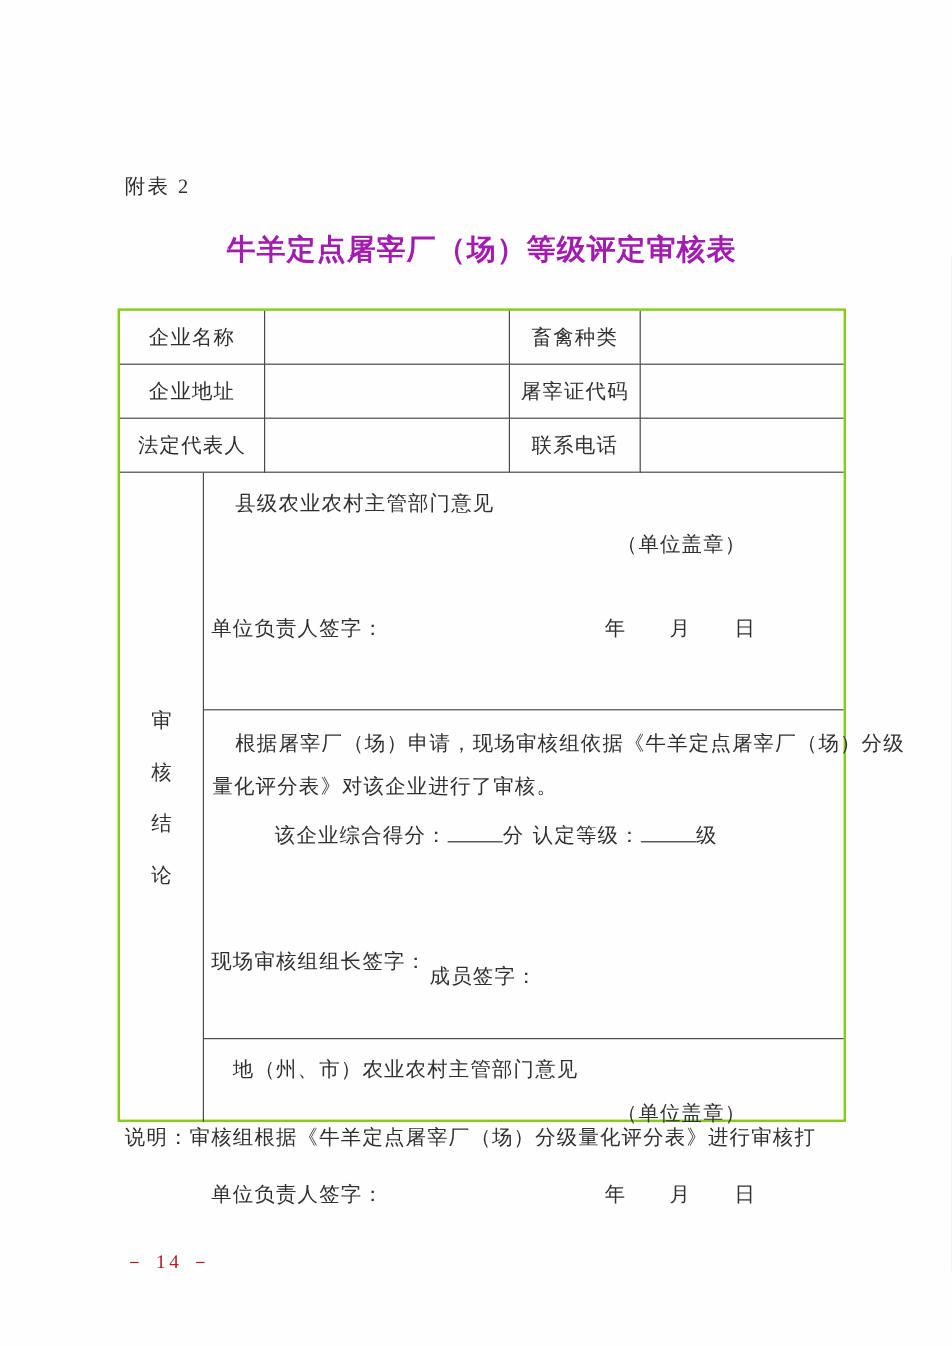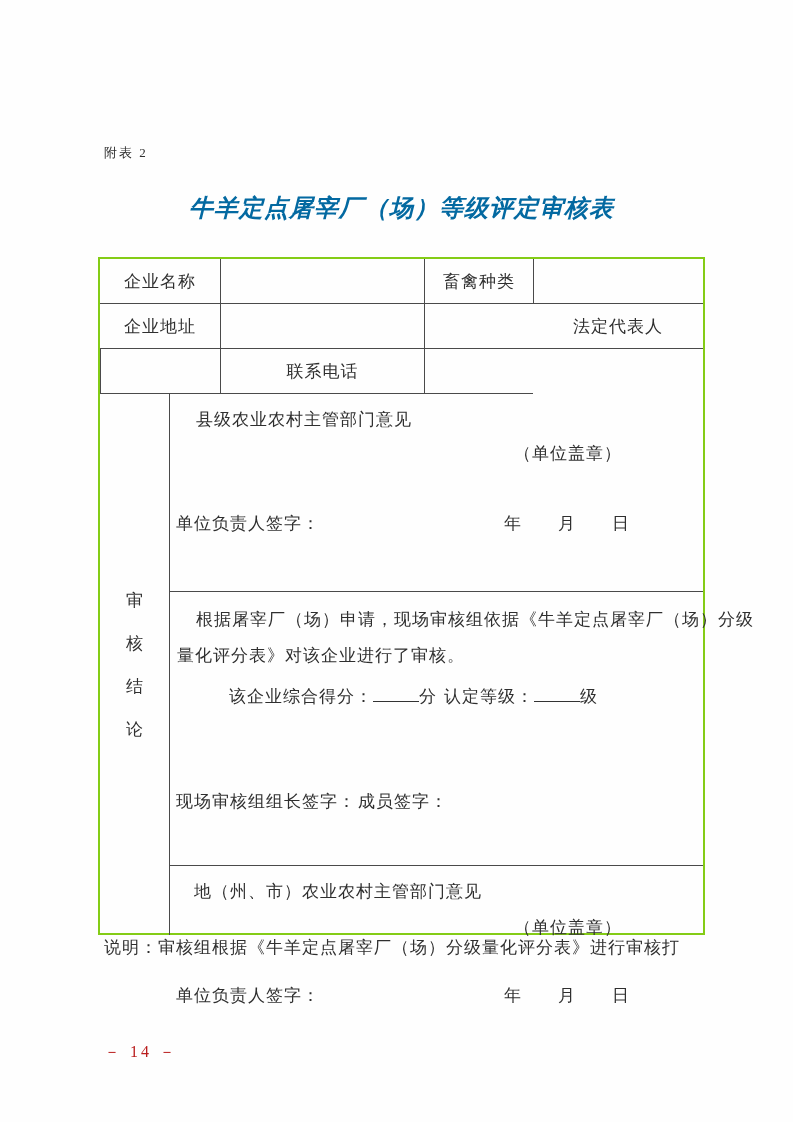--- a/index.html
+++ b/index.html
@@ -7,27 +7,26 @@
     position:relative;
     width:793px;height:1122px;
     background:#fefefe;
     margin:0 auto;
     font-family:"Liberation Serif","DejaVu Serif",serif;
     color:#2f2f2f;
     overflow:hidden;
   }
   .appendix{
     position:absolute;left:104px;top:144px;
-    font-size:13px;letter-spacing:2px;
+    font-size:17px;letter-spacing:2px;
   }
   .doc-title{
     position:absolute;left:98px;top:192px;width:607px;
     text-align:center;font-size:24px;font-weight:bold;letter-spacing:1px;
-    color:#0369a1;
-    font-style:italic;
+    color:#a21caf;
   }
   .form-table{
     position:absolute;left:98px;top:257px;width:607px;height:678px;
     border:2px solid #84cc16;box-sizing:border-box;
     font-size:17px;
   }
   .info-grid{
     display:grid;
     grid-template-columns:120px 204px 109px 1fr;
     grid-auto-rows:45px;
@@ -77,20 +76,21 @@
   <div class="form-table">
 
     <div class="info-grid">
       <div class="cell">企业名称</div>
       <div class="cell vline"></div>
       <div class="cell vline">畜禽种类</div>
       <div class="cell vline"></div>
 
       <div class="cell">企业地址</div>
       <div class="cell vline"></div>
+      <div class="cell vline">屠宰证代码</div>
       <div class="cell vline"></div>
 
       <div class="cell">法定代表人</div>
       <div class="cell vline"></div>
       <div class="cell vline">联系电话</div>
       <div class="cell vline"></div>
     </div>
 
     <div class="main">
       <div class="vcol">
@@ -110,21 +110,21 @@
         </div>
 
         <div class="sec secB">
           <div class="abs" style="left:26px;top:16px;">根据屠宰厂（场）申请，现场审核组依据《牛羊定点屠宰厂（场）分级</div>
           <div class="abs" style="left:59px;top:92px;"><span>该企业综合得分：</span><span class="blank"></span><span>分</span></div>
 
           <div class="abs" style="left:7px;top:52px;">量化评分表》对该企业进行了审核。</div>
           <div class="abs" style="left:274px;top:92px;"><span>认定等级：</span><span class="blank"></span><span>级</span></div>
 
           <div class="abs" style="left:6px;top:198px;">现场审核组组长签字：</div>
-          <div class="abs" style="left:188px;top:198px;">成员签字：</div>
+          <div class="abs" style="left:188px;top:210px;">成员签字：</div>
         </div>
 
         <div class="sec secC">
           <div class="abs" style="left:24px;top:14px;">地（州、市）农业农村主管部门意见</div>
           <div class="abs" style="left:344px;top:50px;">（单位盖章）</div>
           <div class="abs" style="left:6px;top:118px;">单位负责人签字：</div>
           <div class="abs" style="left:334px;top:118px;">年　　月　　日</div>
         </div>
 
       </div>

